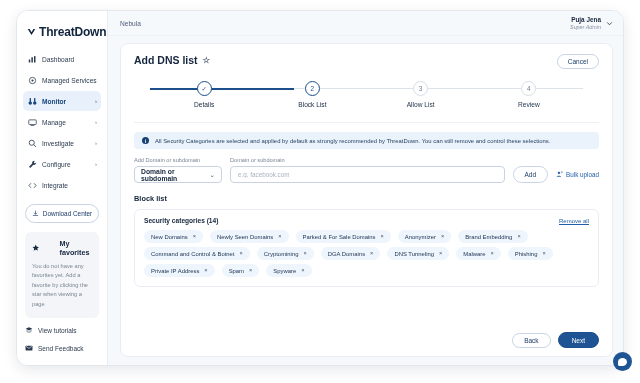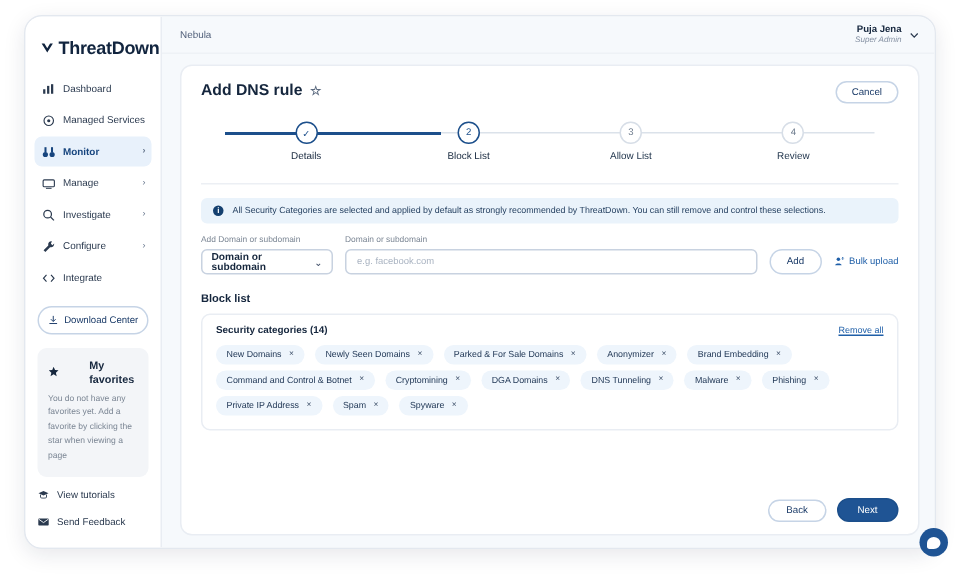--- a/index.html
+++ b/index.html
@@ -457,21 +457,21 @@
               </svg>
           </span>
         </div>
       </header>
 
       <div class="content">
         <div class="card">
 
           <div class="card-head">
             <div class="page-title">
-              <span>Add DNS rule</span>
+              <span>Add DNS list</span>
               <span class="star">☆</span>
             </div>
             <button class="cancel-btn">Cancel</button>
           </div>
 
           <div class="stepper">
             <div class="step-track"></div>
             <div class="step-track-done"></div>
             <div class="steps">
               <div class="step done">

